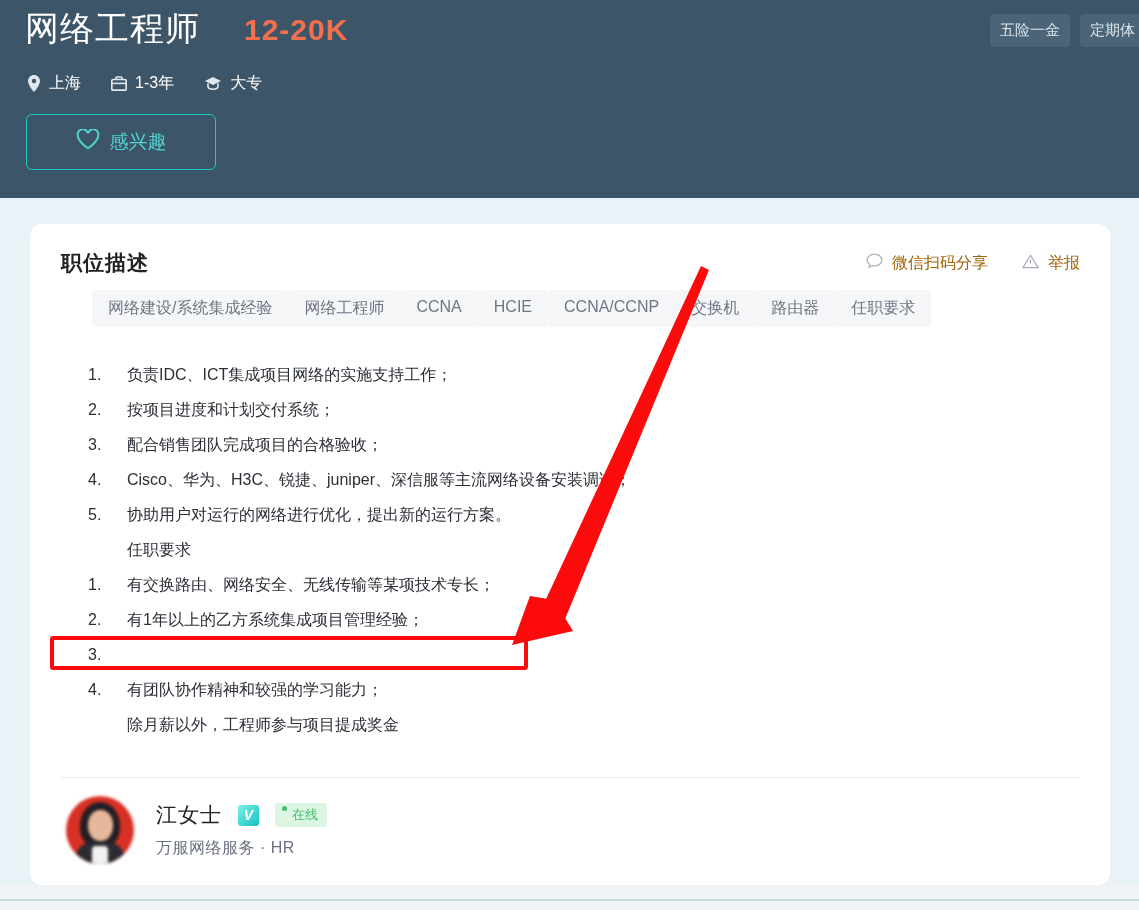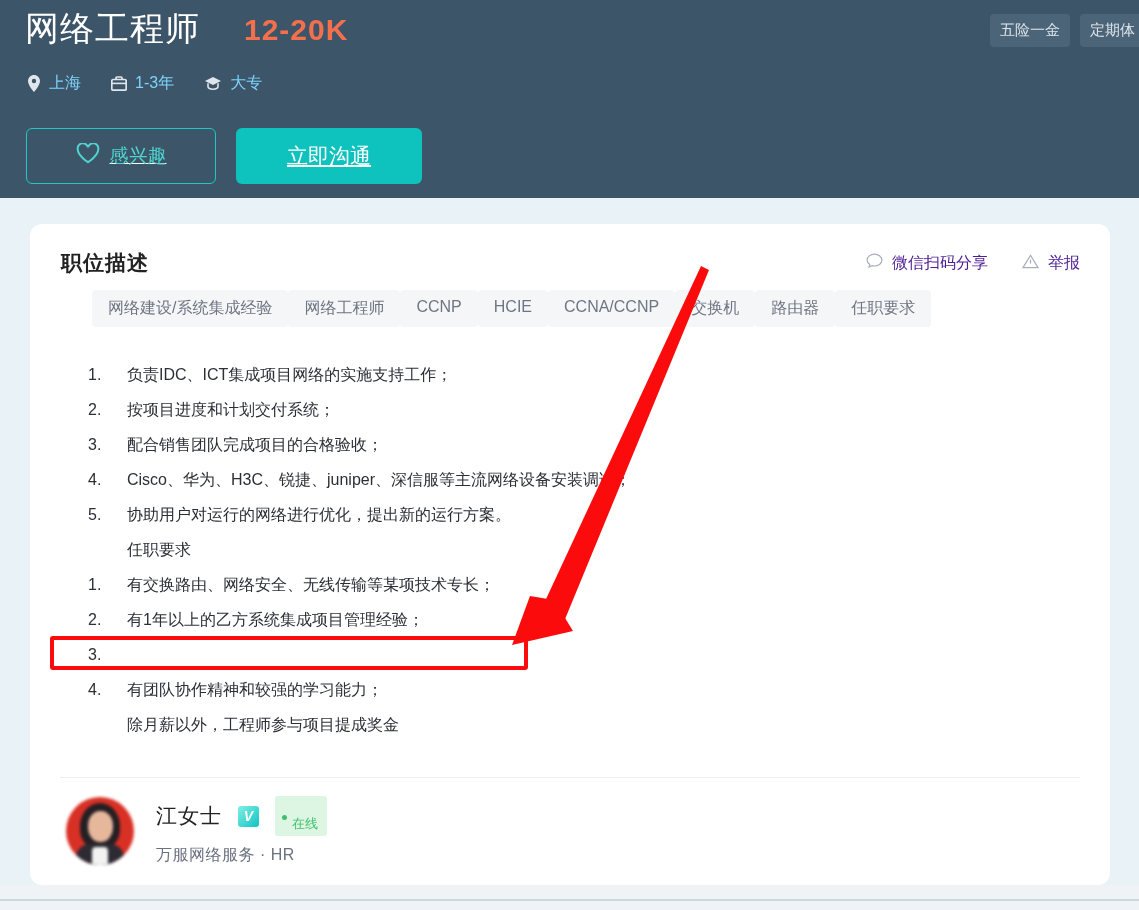--- a/index.html
+++ b/index.html
@@ -43,28 +43,28 @@
     background:#4b6478;
     color:#dbe5ec;
     font-size:15px;
     padding:7px 10px;
     border-radius:4px;
     white-space:nowrap;
   }
   .meta-row {
     position:absolute; left:27px; top:73px;
     display:flex; align-items:center; gap:30px;
-    color:#7dd3fc; font-size:16px;
+    color:#ffffff; font-size:16px;
   }
   .meta-item { display:flex; align-items:center; gap:8px; }
   .meta-item svg { display:block; }
 
   .btn-row {
-    position:absolute; left:26px; top:128px;
-    display:flex; gap:20px;text-decoration:underline;
+    position:absolute; left:26px; top:114px;
+    display:flex; gap:20px;
   }
   .btn-interest {
     width:190px; height:56px;
     border:1px solid #1fc9c3;
     border-radius:6px;
     background:transparent;
     color:#4fd4cf;
     font-size:19px;
     display:flex; align-items:center; justify-content:center; gap:10px;
     font-family:"Liberation Sans", sans-serif;
@@ -87,21 +87,21 @@
     left:30px; top:224px;
     width:1080px; height:661px;
     background:#ffffff;
     border-radius:12px;
   }
   .card-head {
     position:absolute; left:31px; top:25px; right:30px;
     display:flex; align-items:center; justify-content:space-between;
   }
   .sec-title { font-size:21px; font-weight:bold; color:#222; letter-spacing:1px; }
-  .head-actions { display:flex; align-items:center; gap:34px; color:#4c1d95; font-size:16px; }
+  .head-actions { display:flex; align-items:center; gap:34px; color:#a16207; font-size:16px; }
   .head-action { display:flex; align-items:center; gap:9px; cursor:pointer; }
 
   .tags {
     position:absolute; left:62px; top:66px; right:20px;
     display:flex; flex-wrap:wrap; 
   }
   .tag {
     background:#f5f6f8; color:#6f7683;
     font-size:16px;
     padding:8px 16px;
@@ -168,21 +168,21 @@
   .v-badge {
     width:21px; height:21px; border-radius:3px;
     background:linear-gradient(135deg,#7ef0e5 0%,#13c2c2 100%);
     color:#fff; font-size:14px; font-weight:bold;
     display:flex; align-items:center; justify-content:center;
     font-style:italic;
   }
   .online-badge {
     background:#ddf5e3; color:#3fbf6a;
     font-size:13px;
-    padding:19px 9px 3px 7px;
+    padding:3px 9px 3px 7px;
     border-radius:3px;
     display:flex; gap:5px;
   }
   .online-dot { width:5px; height:5px; border-radius:50%; background:#3fbf6a; }
   .hr-sub { font-size:16px; color:#6a7180; letter-spacing:0.5px; }
 
   
   .bottom-strip {
     position:absolute; left:0; top:885px;
     width:1139px; height:25px;
@@ -254,23 +254,20 @@
   </div>
 
   <div class="btn-row">
     <button class="btn-interest">
       <span>
         <svg width="24" height="21" viewBox="0 0 24 21">
             <path d="M12 19.2S1.8 12.7 1.8 6.6A5 5 0 0 1 12 4.3 5 5 0 0 1 22.2 6.6c0 6.1-10.2 12.6-10.2 12.6z" fill="none" stroke="#4fd4cf" stroke-width="2"></path>
           </svg>
       </span>
       <span>感兴趣</span>
-    </button>
-    <button class="btn-chat">
-      <span>立即沟通</span>
     </button>
   </div>
 </div>
 
 <div class="card">
 
   <div class="card-head">
     <div class="sec-title">职位描述</div>
     <div class="head-actions">
       <div class="head-action">
@@ -289,21 +286,21 @@
             </svg>
         </span>
         <span>举报</span>
       </div>
     </div>
   </div>
 
   <div class="tags">
     <span class="tag">网络建设/系统集成经验</span>
     <span class="tag">网络工程师</span>
-    <span class="tag">CCNP</span>
+    <span class="tag">CCNA</span>
     <span class="tag">HCIE</span>
     <span class="tag">CCNA/CCNP</span>
     <span class="tag">交换机</span>
     <span class="tag">路由器</span>
     <span class="tag">任职要求</span>
   </div>
 
   <div class="jd">
     <div class="jd-line">
       <span class="jd-num">1.</span>

